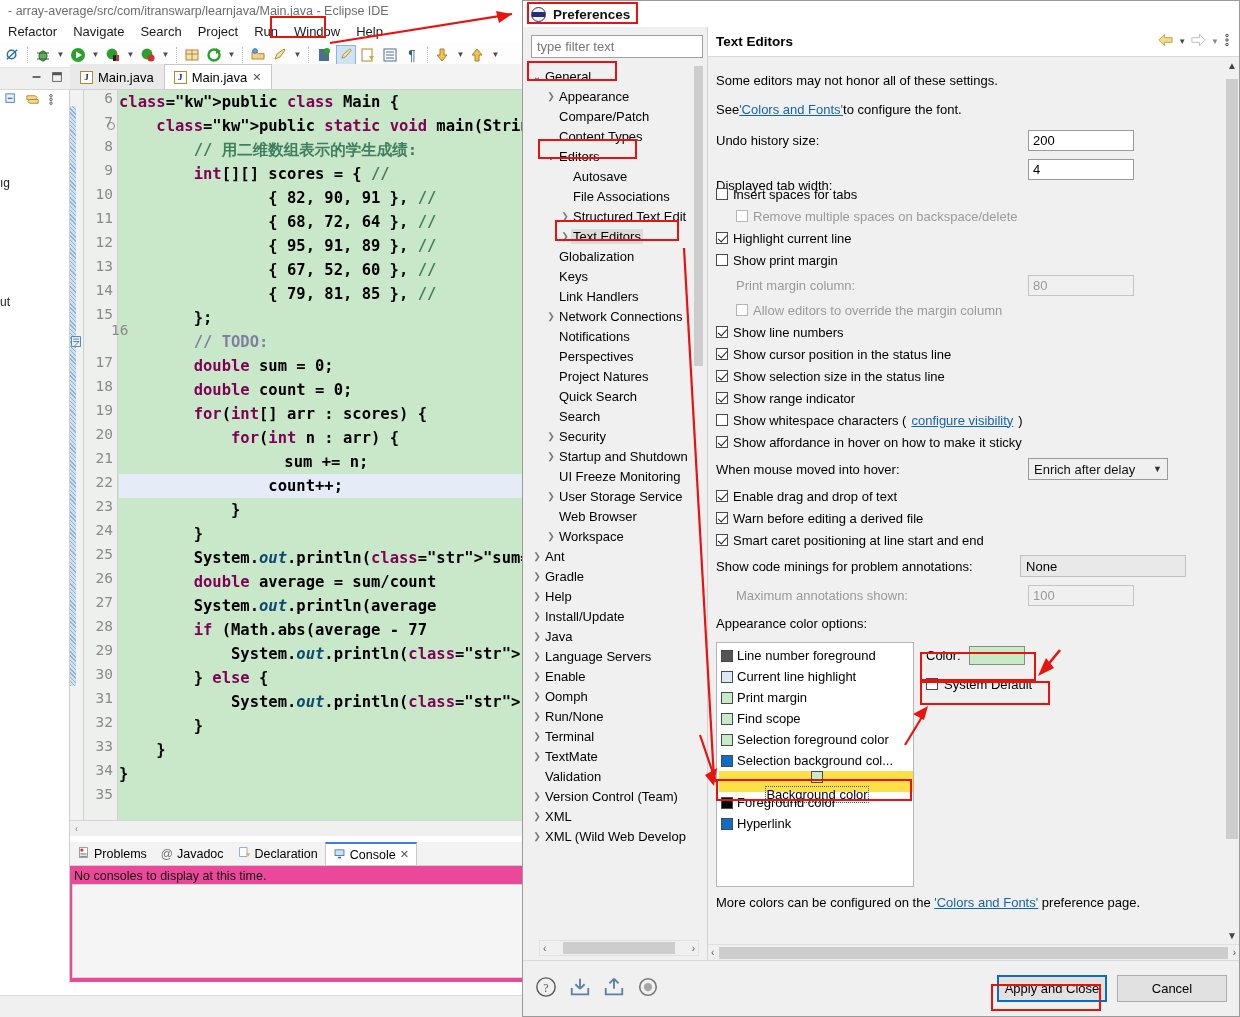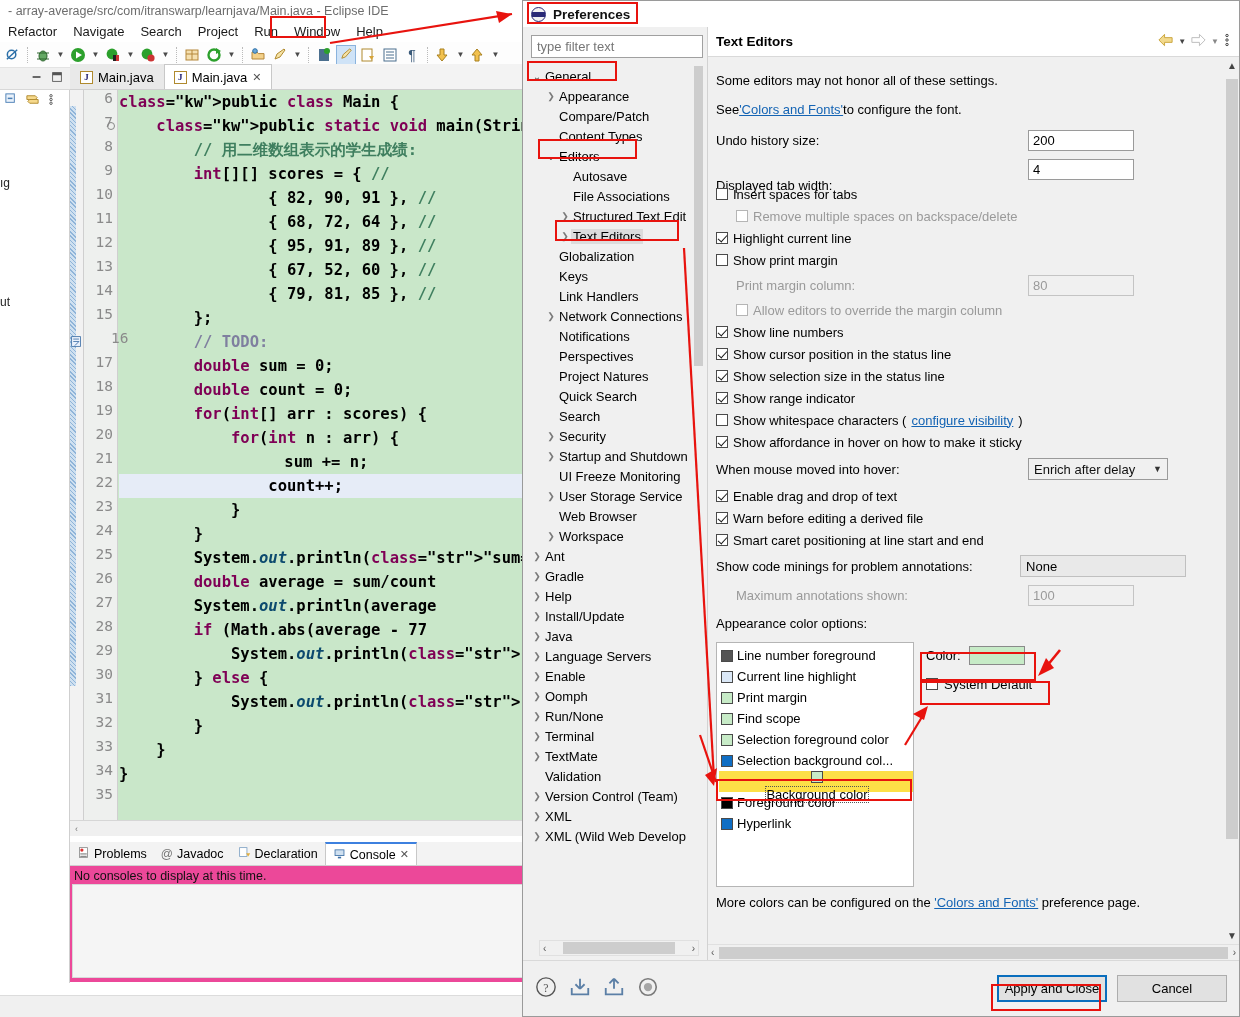--- a/index.html
+++ b/index.html
@@ -394,21 +394,21 @@
         <div class="ln" style="top: 24px;">7</div>
         <div style="position: absolute; right: 2px; top: 32px; width: 8px; height: 8px; border: 1px solid rgb(136, 136, 136); border-radius: 50%;"></div>
         <div class="ln" style="top: 48px;">8</div>
         <div class="ln" style="top: 72px;">9</div>
         <div class="ln" style="top: 96px;">10</div>
         <div class="ln" style="top: 120px;">11</div>
         <div class="ln" style="top: 144px;">12</div>
         <div class="ln" style="top: 168px;">13</div>
         <div class="ln" style="top: 192px;">14</div>
         <div class="ln" style="top: 216px;">15</div>
-        <div class="ln" style="top: 240px; padding-left: 28px;">16</div>
+        <div class="ln" style="top: 232px; padding-left: 28px;">16</div>
         <div class="ln" style="top: 264px;">17</div>
         <div class="ln" style="top: 288px;">18</div>
         <div class="ln" style="top: 312px;">19</div>
         <div class="ln" style="top: 336px;">20</div>
         <div class="ln" style="top: 360px;">21</div>
         <div class="ln" style="top: 384px;">22</div>
         <div class="ln" style="top: 408px;">23</div>
         <div class="ln" style="top: 432px;">24</div>
         <div class="ln" style="top: 456px;">25</div>
         <div class="ln" style="top: 480px;">26</div>

